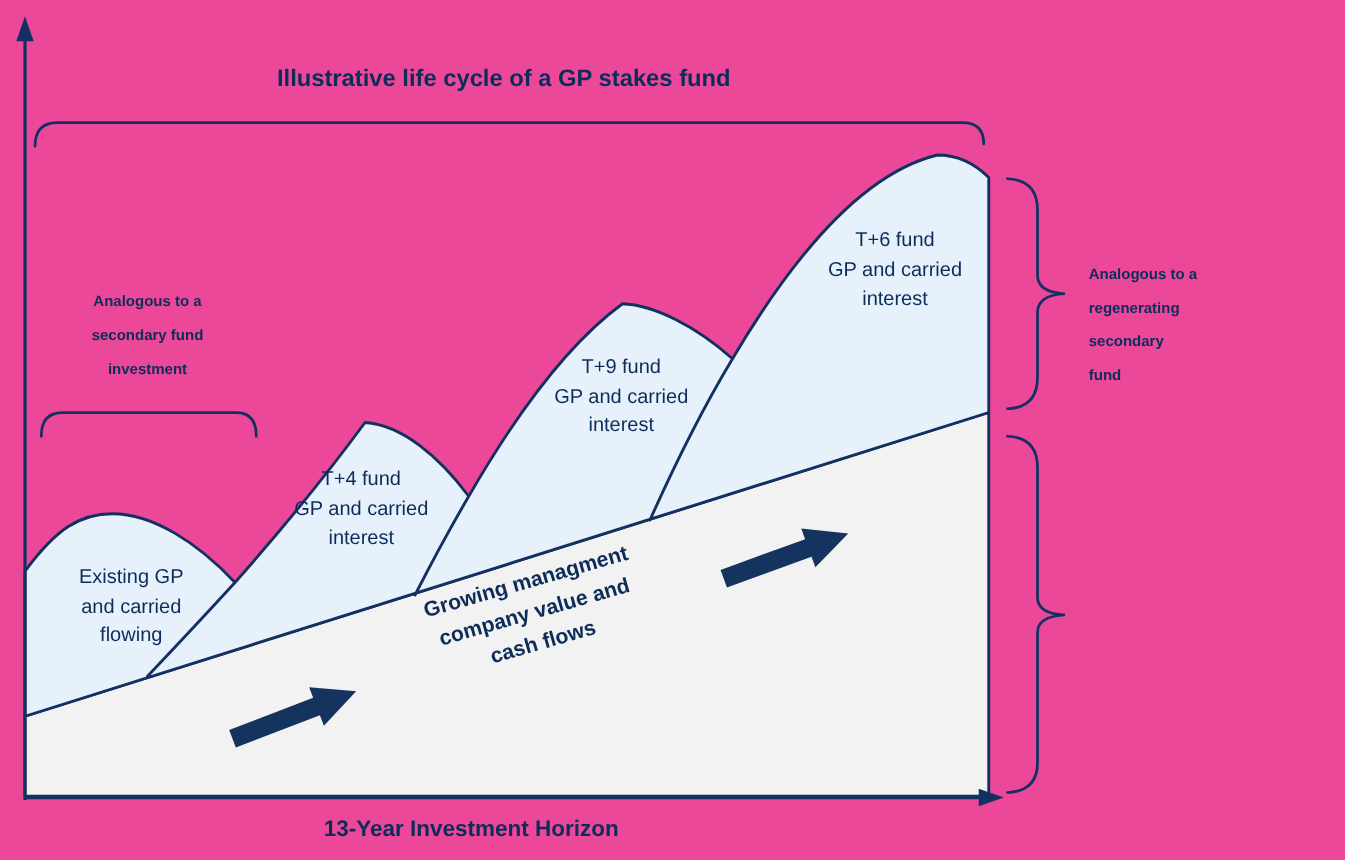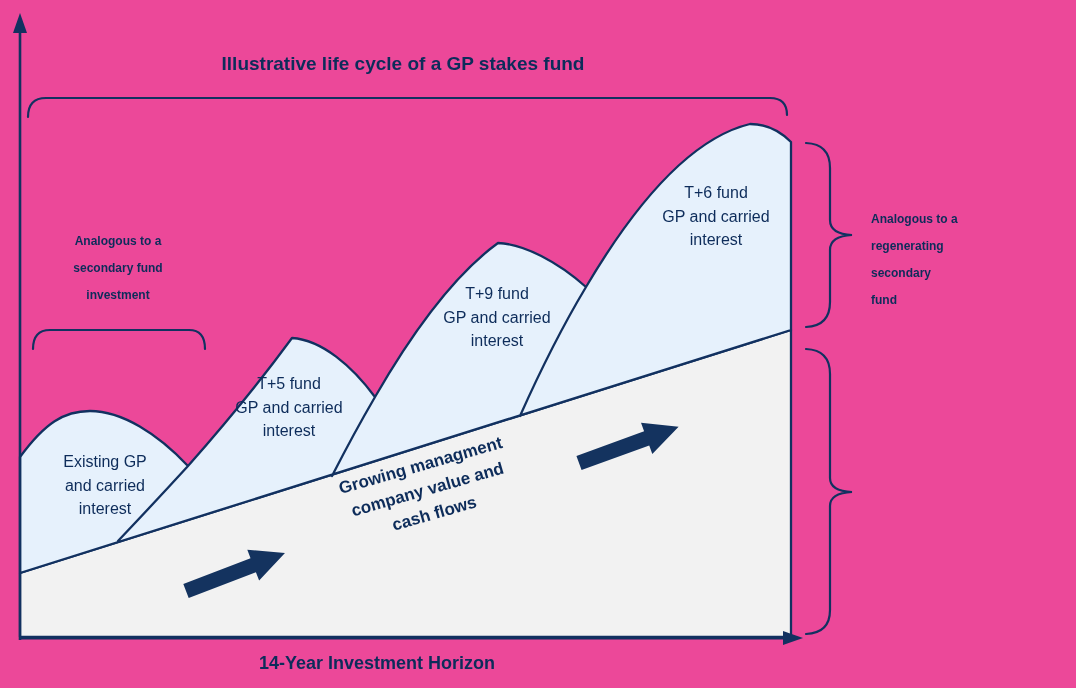--- a/index.html
+++ b/index.html
@@ -77,23 +77,23 @@
   </svg>
 
   <div class="lbl center bold title" style="left:53px;top:52px;width:700px;">Illustrative life cycle of a GP stakes fund</div>
 
   <div class="lbl center bold side-label" style="left:18px;top:228px;width:200px;">Analogous to a
 secondary fund
 investment</div>
 
   <div class="lbl center hump-label" style="left:30px;top:450px;width:150px;">Existing GP
 and carried
-interest</div>
+flowing</div>
 
-  <div class="lbl center hump-label" style="left:194px;top:372px;width:190px;">T+5 fund
+  <div class="lbl center hump-label" style="left:194px;top:372px;width:190px;">T+4 fund
 GP and carried
 interest</div>
 
   <div class="lbl center hump-label" style="left:402px;top:282px;width:190px;">T+9 fund
 GP and carried
 interest</div>
 
   <div class="lbl center hump-label" style="left:621px;top:181px;width:190px;">T+6 fund
 GP and carried
 interest</div>
@@ -101,15 +101,15 @@
   <div class="lbl center bold side-label rotated" style="left:295px;top:452px;width:265px;line-height:25px;font-size:17px;">Growing managment
 company value and
 cash flows</div>
 
   <div class="lbl left bold side-label" style="left:871px;top:206px;width:195px;">Analogous to a
 regenerating
 secondary
 fund</div>
 
 
-  <div class="lbl center bold axis-label" style="left:127px;top:653px;width:500px;">14-Year Investment Horizon</div>
+  <div class="lbl center bold axis-label" style="left:127px;top:653px;width:500px;">13-Year Investment Horizon</div>
 
 </div>
 
 </body></html>

